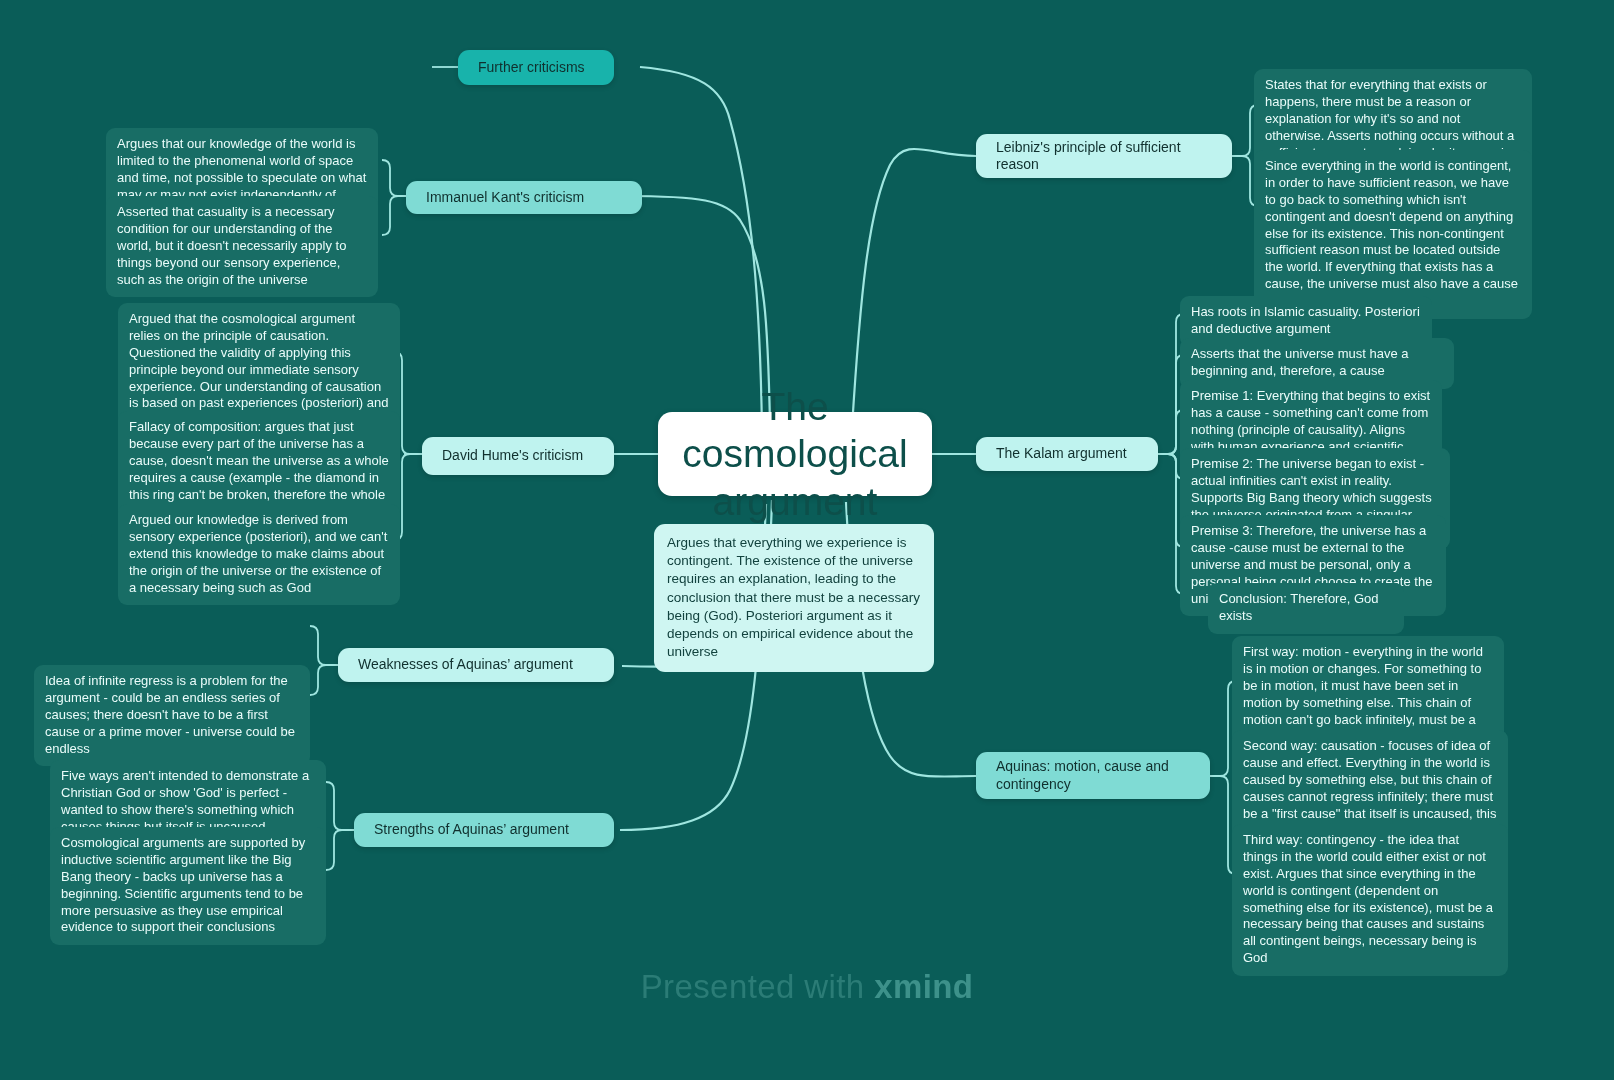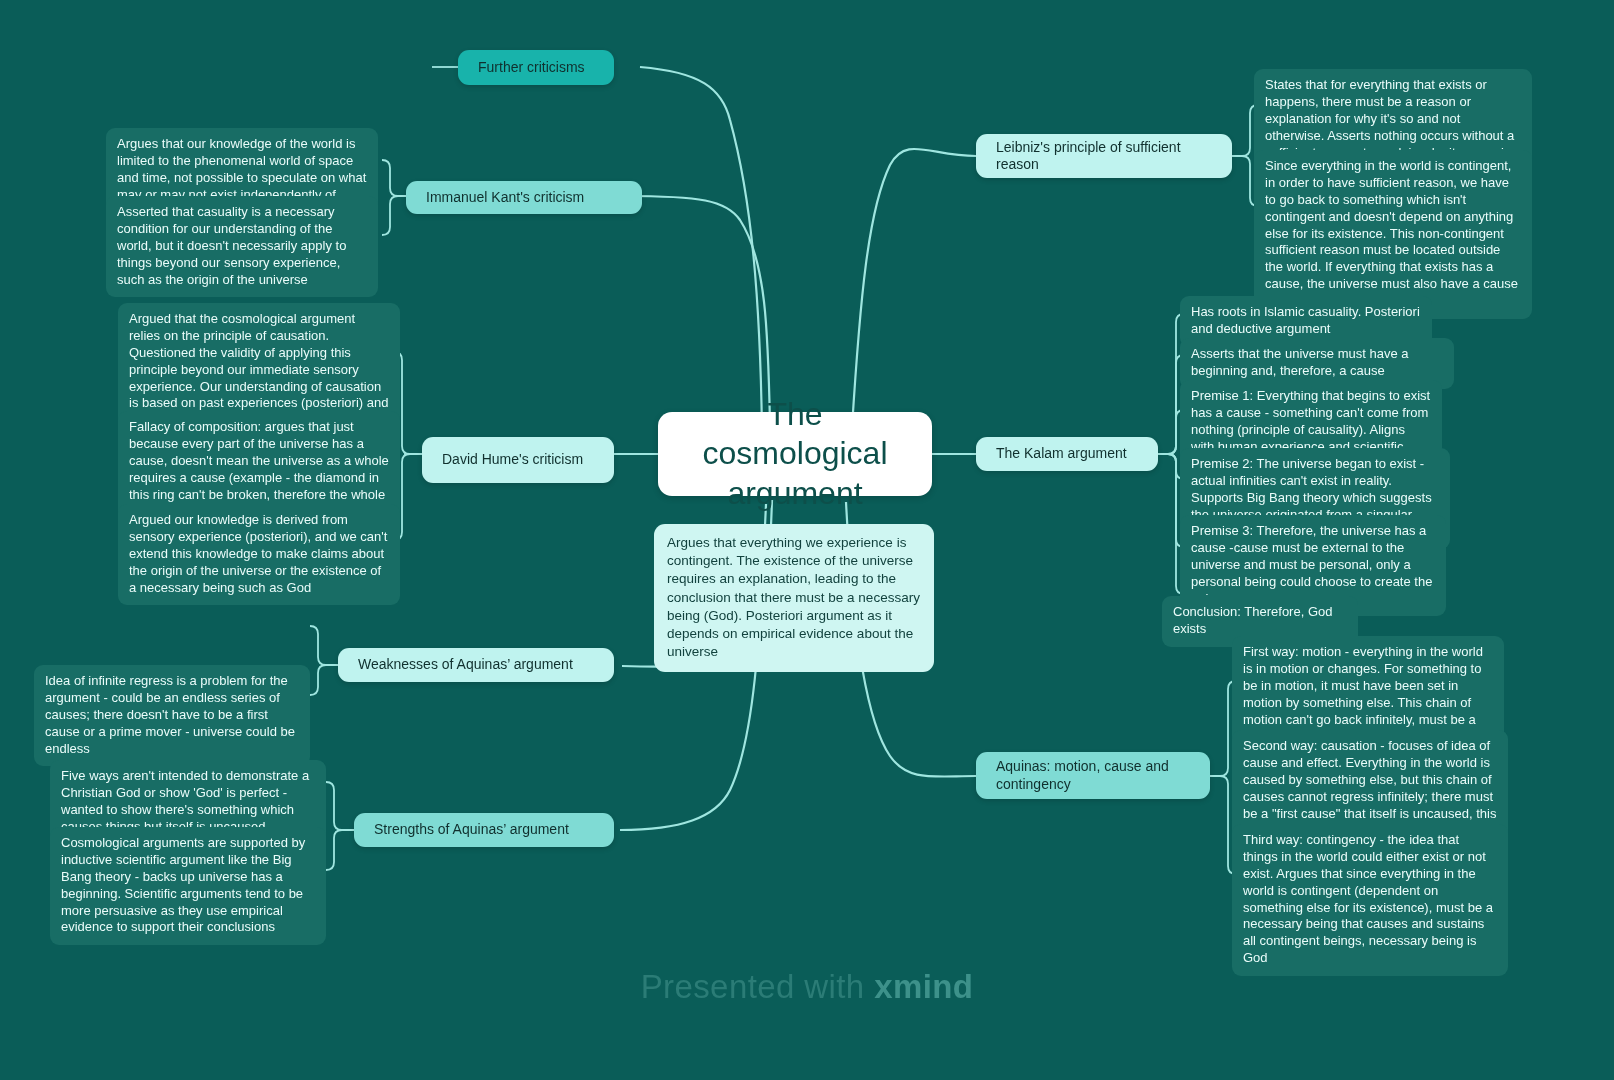--- a/index.html
+++ b/index.html
@@ -29,21 +29,21 @@
     position: absolute;
     box-sizing: border-box;
     border-radius: 10px;
   }
 
   
   .root {
     background: #ffffff;
     color: #0d4f4a;
     border-radius: 14px;
-    font-size: 32px;
+    font-size: 39px;
     line-height: 1.22;
     font-weight: 400;
     text-align: center;
     display: flex;
     align-items: center;
     justify-content: center;
     padding: 10px 18px;
     box-shadow: 0 2px 6px rgba(0,0,0,.18);
   }
 
@@ -155,21 +155,21 @@
   <div class="node branch strong" style="left:458px; top:50px; width:156px; height:35px;">
     <span>Further criticisms</span>
   </div>
 
   <div class="node branch mid" style="left:406px; top:181px; width:236px; height:33px;">
     <span>Immanuel Kant's criticism</span>
   </div>
   <div class="node leaf" style="left:106px; top:128px; width:272px;">Argues that our knowledge of the world is limited to the phenomenal world of space and time, not possible to speculate on what may or may not exist independently of space and time</div>
   <div class="node leaf" style="left:106px; top:196px; width:272px;">Asserted that casuality is a necessary condition for our understanding of the world, but it doesn't necessarily apply to things beyond our sensory experience, such as the origin of the universe</div>
 
-  <div class="node branch light" style="left:422px; top:437px; width:192px; height:46px;">
+  <div class="node branch light" style="left:422px; top:437px; width:192px; height:38px;">
     <span>David Hume's criticism</span>
   </div>
   <div class="node leaf" style="left:118px; top:303px; width:282px;">Argued that the cosmological argument relies on the principle of causation. Questioned the validity of applying this principle beyond our immediate sensory experience. Our understanding of causation is based on past experiences (posteriori) and patterns, which may not apply to the origin of the universe</div>
   <div class="node leaf" style="left:118px; top:411px; width:282px;">Fallacy of composition: argues that just because every part of the universe has a cause, doesn't mean the universe as a whole requires a cause (example - the diamond in this ring can't be broken, therefore the whole ring can't be broken)</div>
   <div class="node leaf" style="left:118px; top:504px; width:282px;">Argued our knowledge is derived from sensory experience (posteriori), and we can't extend this knowledge to make claims about the origin of the universe or the existence of a necessary being such as God</div>
 
   <div class="node branch light" style="left:338px; top:648px; width:276px; height:34px;">
     <span>Weaknesses of Aquinas’ argument</span>
   </div>
   <div class="node leaf" style="left:34px; top:665px; width:276px;">Idea of infinite regress is a problem for the argument - could be an endless series of causes; there doesn't have to be a first cause or a prime mover - universe could be endless</div>
@@ -187,21 +187,21 @@
   <div class="node leaf" style="left:1254px; top:150px; width:278px;">Since everything in the world is contingent, in order to have sufficient reason, we have to go back to something which isn't contingent and doesn't depend on anything else for its existence. This non-contingent sufficient reason must be located outside the world. If everything that exists has a cause, the universe must also have a cause - God</div>
 
   <div class="node branch light" style="left:976px; top:437px; width:182px; height:34px;">
     <span>The Kalam argument</span>
   </div>
   <div class="node leaf" style="left:1180px; top:296px; width:252px;">Has roots in Islamic casuality. Posteriori and deductive argument</div>
   <div class="node leaf" style="left:1180px; top:338px; width:274px;">Asserts that the universe must have a beginning and, therefore, a cause</div>
   <div class="node leaf" style="left:1180px; top:380px; width:262px;">Premise 1: Everything that begins to exist has a cause - something can't come from nothing (principle of causality). Aligns with human experience and scientific observation</div>
   <div class="node leaf" style="left:1180px; top:448px; width:270px;">Premise 2: The universe began to exist - actual infinities can't exist in reality. Supports Big Bang theory which suggests the universe originated from a singular point in the past</div>
   <div class="node leaf" style="left:1180px; top:515px; width:266px;">Premise 3: Therefore, the universe has a cause -cause must be external to the universe and must be personal, only a personal being could choose to create the universe</div>
-  <div class="node leaf" style="left:1162px; top:583px; width:196px;margin-top:13px;">Conclusion: Therefore, God exists</div>
+  <div class="node leaf" style="left:1208px; top:583px; width:196px;">Conclusion: Therefore, God exists</div>
 
   <div class="node branch mid" style="left:976px; top:752px; width:234px; height:47px;">
     <span>Aquinas: motion, cause and contingency</span>
   </div>
   <div class="node leaf" style="left:1232px; top:636px; width:272px;">First way: motion - everything in the world is in motion or changes. For something to be in motion, it must have been set in motion by something else. This chain of motion can't go back infinitely, must be a "prime mover", an unmoved mover, which is God</div>
   <div class="node leaf" style="left:1232px; top:730px; width:276px;">Second way: causation - focuses of idea of cause and effect. Everything in the world is caused by something else, but this chain of causes cannot regress infinitely; there must be a "first cause" that itself is uncaused, this uncaused cause is God</div>
   <div class="node leaf" style="left:1232px; top:824px; width:276px;">Third way: contingency - the idea that things in the world could either exist or not exist. Argues that since everything in the world is contingent (dependent on something else for its existence), must be a necessary being that causes and sustains all contingent beings, necessary being is God</div>
 
   <div class="watermark">
     <span>Presented with </span><b>xmind</b>

